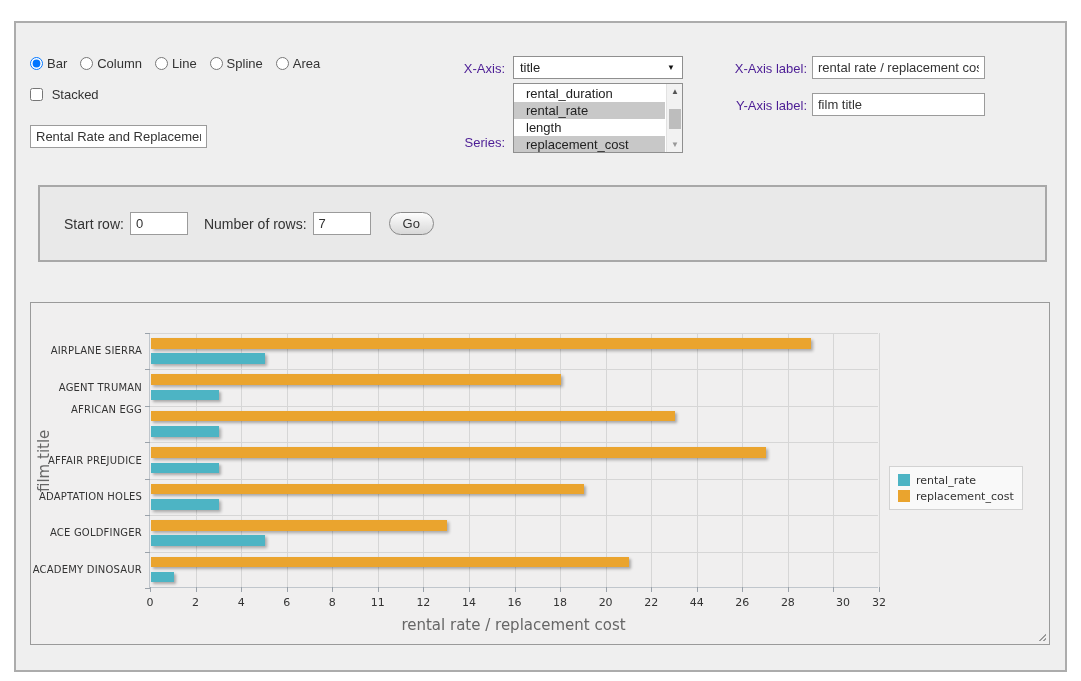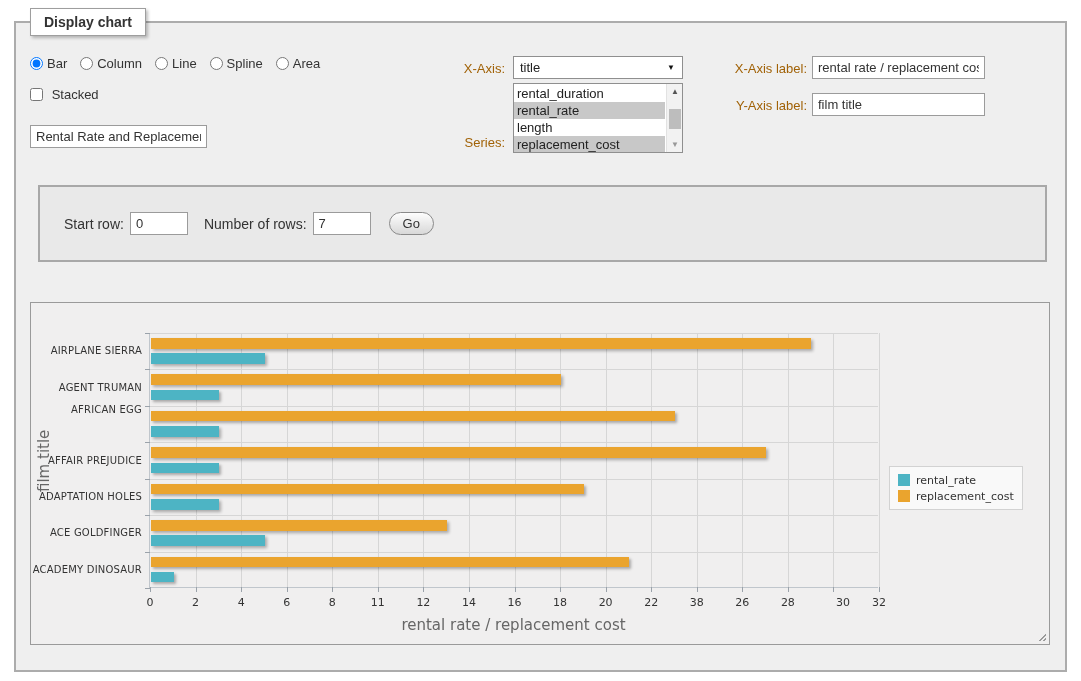--- a/index.html
+++ b/index.html
@@ -28,39 +28,39 @@
   .stacked-row { position: absolute; left: 14px; top: 64px; font-size: 13px; color: #333; }
   .stacked-row input { vertical-align: -2px; margin-right: 5px; }
 
   input[type="text"] {
     border: 1px solid #9b9b9b; background: #fff; color: #333;
     font-family: "Liberation Sans", sans-serif; font-size: 13px;
     padding: 2px 5px; height: 23px;
   }
   .title-input { position: absolute; left: 14px; top: 102px; width: 177px; }
 
-  .form-label { position: absolute; font-size: 13px; color: #a16207; text-align: right; }
+  .form-label { position: absolute; font-size: 13px; color: #4c1d95; text-align: right; }
   .lbl-xaxis   { left: 387px; top: 38px;  width: 102px; }
   .lbl-series  { left: 387px; top: 112px; width: 102px; }
   .lbl-xlabel  { left: 696px; top: 38px;  width: 95px; }
   .lbl-ylabel  { left: 696px; top: 75px;  width: 95px; }
 
   .fake-select {
     position: absolute; left: 497px; top: 33px; width: 170px; height: 23px;
     background: #fff; border: 1px solid #8f8f8f; font-size: 13px; color: #222;
     line-height: 21px; padding-left: 6px; cursor: default;
   }
   .fake-select .arrow { position: absolute; right: 7px; top: 0; font-size: 8px; line-height: 22px; color: #111; }
 
   .listbox {
     position: absolute; left: 497px; top: 60px; width: 170px; height: 70px;
     background: #fff; border: 1px solid #8f8f8f; overflow: hidden;
   }
   .list-items { position: absolute; left: 0; top: 1px; right: 17px; }
-  .list-item { height: 17px; line-height: 17px; font-size: 13px; color: #222; padding-left: 3px; white-space: nowrap; }
+  .list-item { height: 17px; line-height: 17px; font-size: 13px; color: #222; padding-left: 12px; white-space: nowrap; }
   .list-item.selected { background: #c8c8c8; }
   .scrollbar { position: absolute; right: 0; top: 0; width: 16px; height: 100%; background: #f2f2f2; border-left: 1px solid #e2e2e2; }
   .sb-btn { position: absolute; left: 0; width: 16px; height: 15px; text-align: center; font-size: 8px; color: #555; line-height: 15px; }
   .sb-up { top: 0; }
   .sb-down { bottom: 0; color: #999; }
   .sb-thumb { position: absolute; left: 2px; top: 25px; width: 12px; height: 20px; background: #bdbdbd; }
 
   .input-xlabel { position: absolute; left: 796px; top: 33px; width: 173px; }
   .input-ylabel { position: absolute; left: 796px; top: 70px; width: 173px; }
 
@@ -130,21 +130,20 @@
     position: absolute; right: 3px; bottom: 3px; width: 10px; height: 10px;
     background: repeating-linear-gradient(135deg, #9a9a9a 0 1px, transparent 1px 3px);
     clip-path: polygon(100% 0, 100% 100%, 0 100%);
   }
 </style>
 </head>
 <body>
 
 <div class="page">
   <div class="fieldset">
-    <div class="legend-box">Display chart</div>
 
     <div class="radio-row" id="chartTypeRadios"><label><input type="radio" name="charttype" checked="" style=""><span>Bar</span></label><label><input type="radio" name="charttype" style=""><span>Column</span></label><label><input type="radio" name="charttype" style=""><span>Line</span></label><label><input type="radio" name="charttype" style=""><span>Spline</span></label><label><input type="radio" name="charttype" style=""><span>Area</span></label></div>
 
     <label class="stacked-row">
       <input type="checkbox" style="">
       <span>Stacked</span>
     </label>
 
     <input type="text" class="title-input" value="Rental Rate and Replacemer" style="">
 
@@ -218,21 +217,21 @@
           <div class="xtick" style="left: 410.062px;"></div>
           <div class="xtick-label" style="left: 390.062px;">18</div>
           <div class="vgrid" style="left: 455.625px;"></div>
           <div class="xtick" style="left: 455.625px;"></div>
           <div class="xtick-label" style="left: 435.625px;">20</div>
           <div class="vgrid" style="left: 501.188px;"></div>
           <div class="xtick" style="left: 501.188px;"></div>
           <div class="xtick-label" style="left: 481.188px;">22</div>
           <div class="vgrid" style="left: 546.75px;"></div>
           <div class="xtick" style="left: 546.75px;"></div>
-          <div class="xtick-label" style="left: 526.75px;">38</div>
+          <div class="xtick-label" style="left: 526.75px;">44</div>
           <div class="vgrid" style="left: 592.312px;"></div>
           <div class="xtick" style="left: 592.312px;"></div>
           <div class="xtick-label" style="left: 572.312px;">26</div>
           <div class="vgrid" style="left: 637.875px;"></div>
           <div class="xtick" style="left: 637.875px;"></div>
           <div class="xtick-label" style="left: 617.875px;">28</div>
           <div class="vgrid" style="left: 683.438px;"></div>
           <div class="xtick" style="left: 683.438px;"></div>
           <div class="xtick-label" style="left: 673px;">30</div>
           <div class="vgrid" style="left: 729px;"></div>

